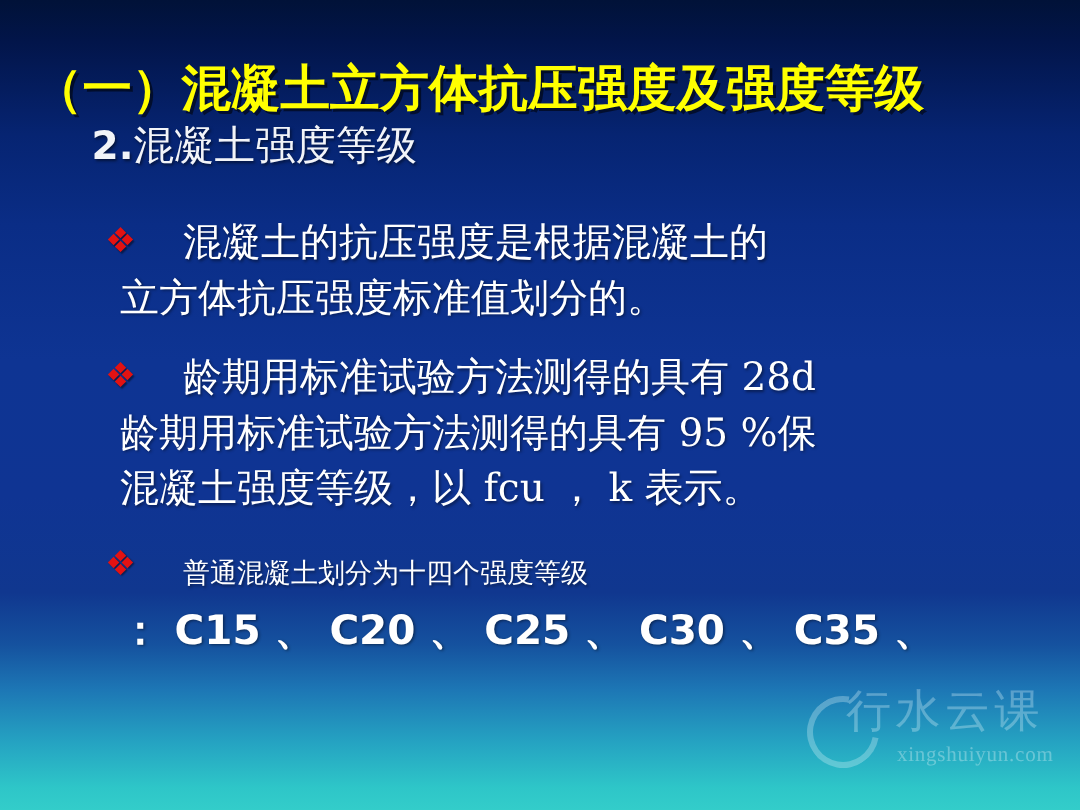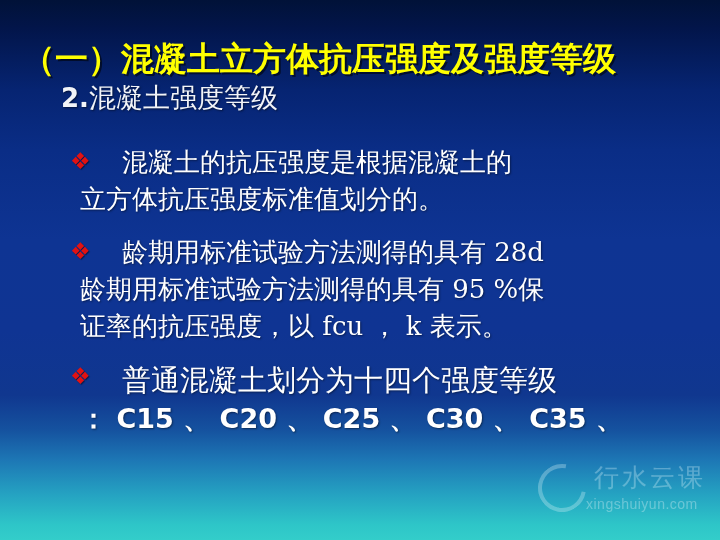--- a/index.html
+++ b/index.html
@@ -111,21 +111,21 @@
   #block-3 { margin-top: 10px; }
   #block-3 .bullet-mark { left: 70px; top: 4px; }
   #block-3 .bullet-text {
     font-family: "DejaVu Sans", "Liberation Sans", sans-serif;
     font-size: 27px;
     line-height: 38px;
     letter-spacing: 0px;
   }
   #block-3 .first-line {
     font-family: "DejaVu Serif", "Liberation Serif", serif;
-    font-size: 29px;
+    font-size: 18px;
   }
 
   
   .watermark {
     position: absolute;
     right: 6px;
     bottom: 14px;
     width: 180px;
     height: 66px;
     opacity: 0.30;
@@ -137,34 +137,34 @@
     top: 4px;
     width: 40px;
     height: 40px;
     border: 4px solid #dff6fa;
     border-radius: 50%;
     border-right-color: transparent;
     transform: rotate(-35deg);
   }
   .wm-cn {
     position: absolute;
-    left: 60px;
+    left: 30px;
     top: 2px;
-    font-family: Liberation Sans, sans-serif;
-    font-size: 25px;
+    font-family: Liberation Mono, monospace;
+    font-size: 30px;
     line-height: 30px;
     letter-spacing: 3px;
     color: #e8fbff;
     white-space: nowrap;
   }
   .wm-url {
     position: absolute;
-    left: 52px;
+    left: 64px;
     top: 36px;
-    font-family: Liberation Sans, sans-serif;
+    font-family: Liberation Serif, serif;
     font-size: 14px;
     line-height: 16px;
     letter-spacing: 0.5px;
     color: #ffffff;
     white-space: nowrap;
   }
 </style>
 </head>
 <body>
 
@@ -178,21 +178,21 @@
 
   <div class="body-area">
 
     <div class="bullet-block" id="block-1">
       <span class="bullet-mark">❖</span>
       <span class="bullet-text"><span>混凝土的抗压强度是根据混凝土的</span><br style="line-height:0"><span class="nind" style="display: inline-block; text-indent: 0px; text-align: center;">立方体抗压强度标准值划分的。</span></span>
     </div>
 
     <div class="bullet-block" id="block-2">
       <span class="bullet-mark">❖</span>
-      <span class="bullet-text"><span>龄期用标准试验方法测得的具有 28d</span><br><span style="display: inline-block; text-indent: 0px; text-align: center;">龄期用标准试验方法测得的具有 95 %保</span><br><span style="display: inline-block; text-indent: 0px;">证率的抗压强度，以 fcu ， k 表示。</span></span>
+      <span class="bullet-text"><span>龄期用标准试验方法测得的具有 28d</span><br><span style="display: inline-block; text-indent: 0px; text-align: center;">龄期用标准试验方法测得的具有 95 %保</span><br><span style="display: inline-block; text-indent: 0px;">混凝土强度等级，以 fcu ， k 表示。</span></span>
     </div>
 
     <div class="bullet-block" id="block-3">
       <span class="bullet-mark">❖</span>
       <span class="bullet-text"><span class="first-line">普通混凝土划分为十四个强度等级</span><br><span style="display: inline-block; text-indent: 0px; font-weight: bold;">： C15 、 C20 、 C25 、 C30 、 C35 、</span><br><br></span>
     </div>
 
   </div>
 
   <div class="watermark">

